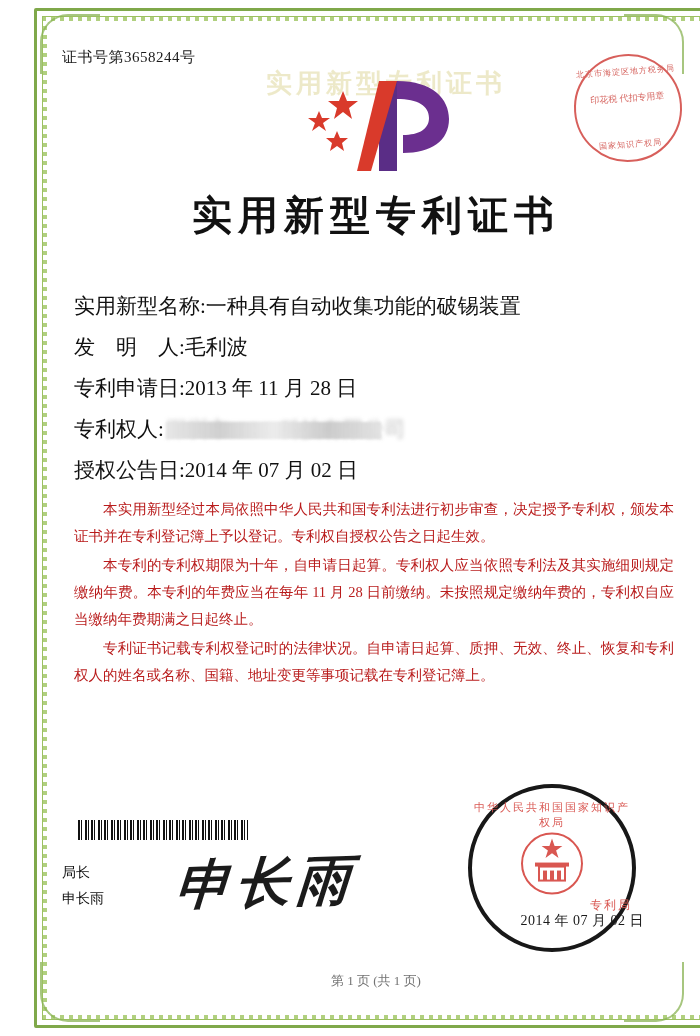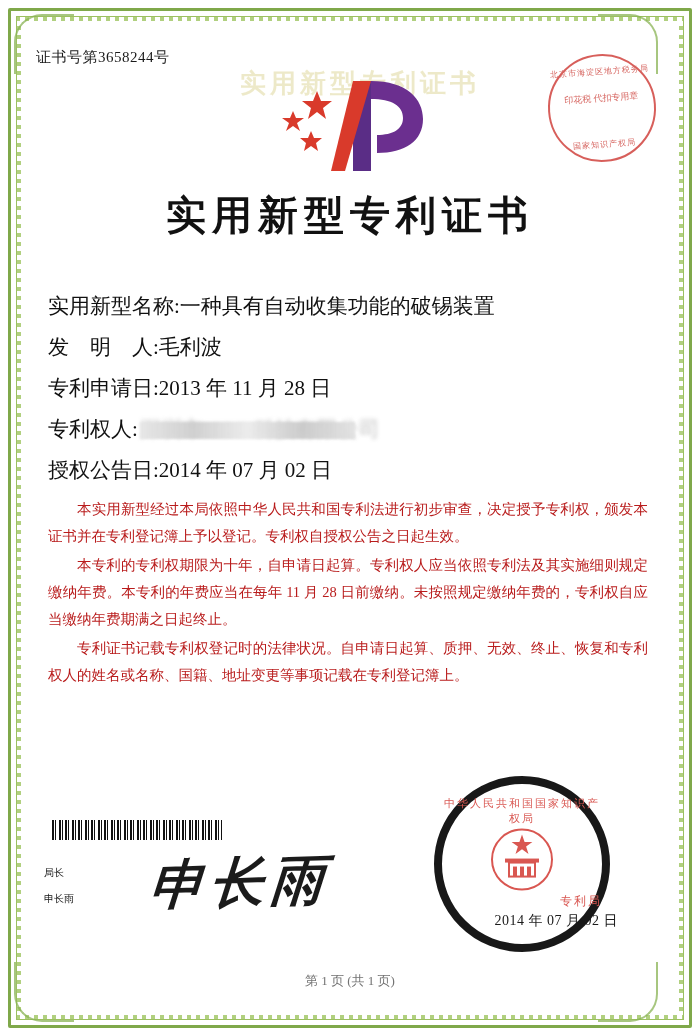--- a/index.html
+++ b/index.html
@@ -13,20 +13,21 @@
     font-family: "Liberation Serif", serif;
     overflow: hidden;
   }
 
   .page {
     position: relative;
     width: 672px;
     height: 1036px;
     background: #ffffff;
     box-sizing: border-box;
+    margin-left: 26px;
   }
 
   
   .border-outer {
     position: absolute;
     left: 8px; top: 8px;
     width: 684px; height: 1020px;
     box-sizing: border-box;
     border: 3px solid #7fa84a;
     border-radius: 2px;
@@ -207,43 +208,43 @@
     position: absolute;
     left: 22px; bottom: 168px;
     width: 170px; height: 20px;
     background: repeating-linear-gradient(90deg,
       #111 0 2px, #fff 2px 3px, #111 3px 4px, #fff 4px 7px,
       #111 7px 9px, #fff 9px 10px, #111 10px 11px, #fff 11px 13px);
   }
 
   .signature-block {
     position: absolute;
-    left: 14px; bottom: 96px;
-    font-size: 10px;
+    left: 6px; bottom: 96px;
+    font-size: 14px;
     line-height: 26px;
     color: #111;
   }
   .signature-hand {
     position: absolute;
     left: 120px; bottom: 88px;
     font-size: 54px;
     font-family: "DejaVu Serif", serif;
     font-weight: bold;
     font-style: italic;
     color: #1b1b1b;
     letter-spacing: 6px;
     transform: skewX(-6deg) rotate(-2deg);
   }
 
   
   .seal-big {
     position: absolute;
     right: 60px; bottom: 56px;
     width: 160px; height: 160px;
-    border: 8px solid #000000;
+    border: 4px solid #000000;
     border-radius: 50%;
     color: #d5453f;
     opacity: .9;
   }
   .seal-big .ring-text-top {
     position: absolute;
     top: 12px; left: 0; width: 100%;
     text-align: center;
     font-size: 11px;
     letter-spacing: 2px;

